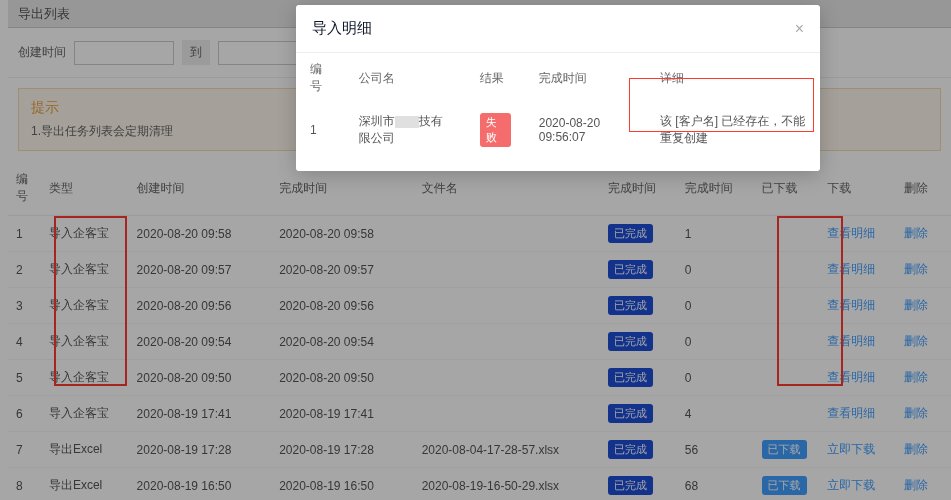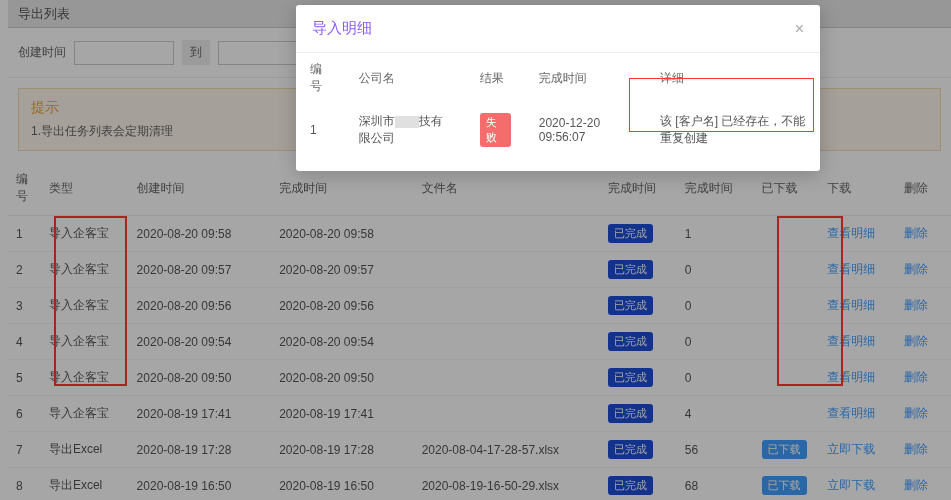--- a/index.html
+++ b/index.html
@@ -20,21 +20,21 @@
 .badge-green { background: #1d4ed8; }
 .badge-blue { background: #409eff; }
 .badge-red { background: #f56c6c; }
 .link { color: #409eff; cursor: pointer; font-family: Liberation Serif, serif; }
 .redbox1 { position: absolute; border: 2px solid #ff3b30; left: 54px; top: 216px; width: 73px; height: 170px; pointer-events: none; }
 .redbox2 { position: absolute; border: 2px solid #ff3b30; left: 777px; top: 216px; width: 66px; height: 170px; pointer-events: none; }
 .redbox3 { position: absolute; border: 1px solid #ff3b30; left: 629px; top: 78px; width: 185px; height: 54px; pointer-events: none; z-index: 101; }
 .overlay { position: absolute; inset: 0; background: rgba(0,0,0,0.35); z-index: 90; }
 .modal { position: absolute; left: 296px; top: 5px; width: 524px; background: #fff; border-radius: 3px; box-shadow: 0 4px 20px rgba(0,0,0,0.2); z-index: 100; padding-bottom: 14px; }
 .modal-head { padding: 14px 16px; display: flex; justify-content: space-between; align-items: center; }
-.modal-title { font-size: 15px; color: #8b5cf6; }
+.modal-title { font-size: 15px; color: #0f172a; }
 .modal-close { color: #aaa; font-size: 16px; cursor: pointer; }
 .modal-table { width: 100%; border-collapse: collapse; }
 .modal-table th { text-align: left; font-weight: normal; color: #666; padding: 8px 14px; font-size: 12px; border-top: 1px solid #eee; }
 .modal-table td { padding: 10px 14px; font-size: 12px; color: #555; }
 .mask { display: inline-block; width: 24px; height: 12px; background: #e0e0e0; vertical-align: middle; }
 .col-id{width:30px}.col-type{width:80px}.col-ct{width:130px}.col-ft{width:130px}.col-fn{width:170px}.col-st{width:70px}.col-rows{width:70px}.col-dl{width:60px}.col-link{width:70px}.col-del{width:50px}
 </style>
 </head>
 <body>
 
@@ -186,19 +186,19 @@
       <th>结果</th>
       <th>完成时间</th>
       <th>详细</th>
     </tr>
       </thead>
     <tbody>
         <tr>
       <td>1</td>
       <td><span>深圳市</span><span class="mask"></span><span>技有限公司</span></td>
       <td><span class="badge badge-red">失败</span></td>
-      <td>2020-12-20 09:56:07</td>
+      <td>2020-08-20 09:56:07</td>
       <td>该 [客户名] 已经存在，不能重复创建</td>
     </tr>
       </tbody>
   </table>
 </div>
 <div class="redbox3"></div>
 
 </body></html>

